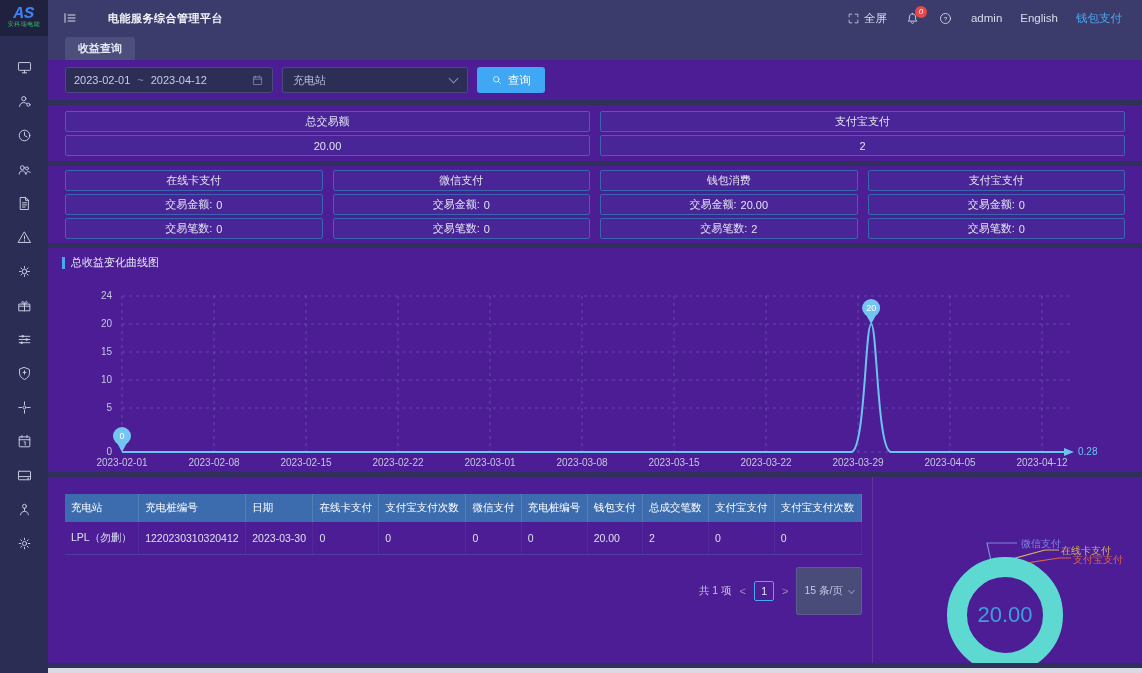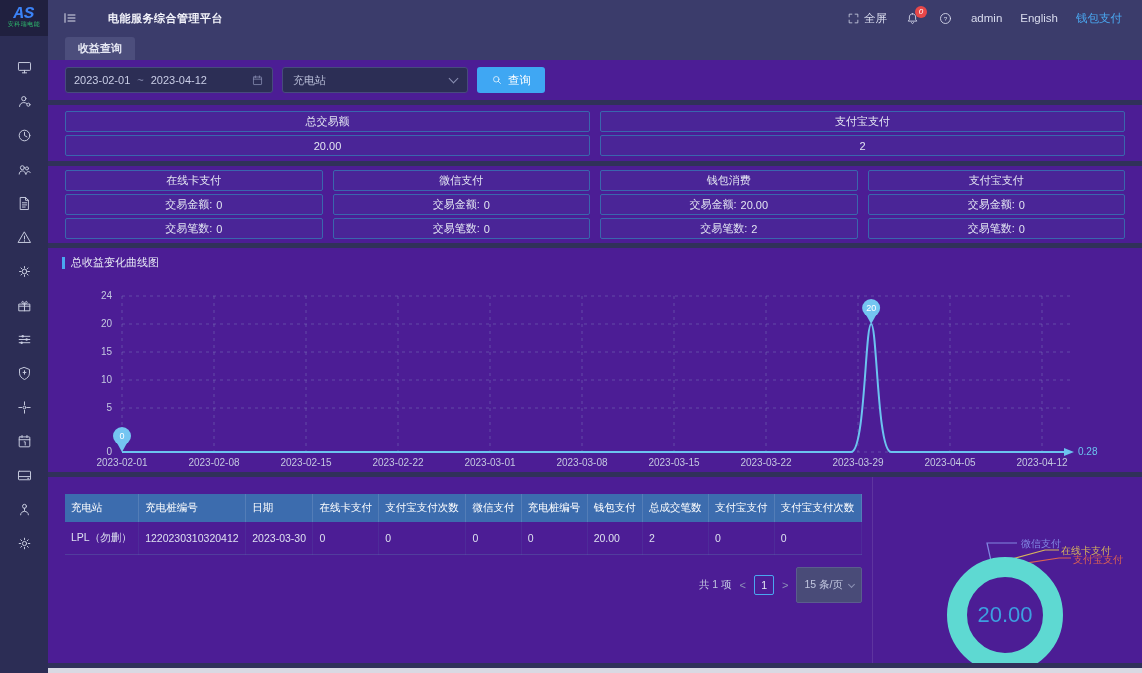--- a/index.html
+++ b/index.html
@@ -67,21 +67,21 @@
 
   
   .bottom-row { flex:1; display:flex; min-height:0; }
   .table-panel { flex:1; padding:8px 10px 0 17px; min-width:0; overflow:hidden; }
   table { border-collapse:collapse; width:100%; margin-top:9px; }
   th { background:#3c6cae; color:#fff; font-size:10.5px; font-weight:normal; text-align:left; padding:7px 6px; white-space:nowrap; border-right:1px solid rgba(255,255,255,0.12); }
   td { font-size:10.5px; color:#dde1f0; padding:9px 6px; white-space:nowrap; border-bottom:1px solid rgba(90,110,170,0.4); border-right:1px solid rgba(90,110,170,0.18); }
   .pagination { display:flex; align-items:center; justify-content:flex-end; gap:8px; margin-top:12px; font-size:10.5px; color:#c2c7e0; }
   .pg-btn { color:#8e93b8; cursor:pointer; font-size:11px; }
   .pg-num { width:20px; height:20px; border:1px solid #4aa7f0; border-radius:2px; color:#e8ebf5; display:flex; align-items:center; justify-content:center; cursor:pointer; }
-  .pg-size { display:flex; align-items:center; gap:6px; background:#494b78; border:1px solid #5a5d8d; border-radius:2px; padding:10px 7px; cursor:pointer; }
+  .pg-size { display:flex; align-items:center; gap:6px; background:#494b78; border:1px solid #5a5d8d; border-radius:2px; padding:16px 7px; cursor:pointer; }
   .pg-size .chev { width:5px; height:5px; margin-top:-2px; }
 
   .pie-panel { width:270px; border-left:1px solid rgba(255,255,255,0.10); padding:8px 10px; position:relative; overflow:hidden; flex-shrink:0; }
   .donut { position:absolute; left:74px; top:80px; width:116px; height:116px; border:20px solid #5ed9d2; border-radius:50%; display:flex; align-items:center; justify-content:center; }
   .donut-center { font-size:22px; color:#3d9fe0; }
   .leaders { position:absolute; left:0; top:0; width:270px; height:110px; pointer-events:none; }
   .leaders polyline { fill:none; stroke-width:1.2; }
   .ln-wechat { stroke:#8187e2; } .ln-card { stroke:#d8b55c; } .ln-alipay { stroke:#de6351; }
   .pie-label { position:absolute; font-size:10px; white-space:nowrap; }
   .lbl-wechat { color:#8187e2; left:148px; top:60px; }

